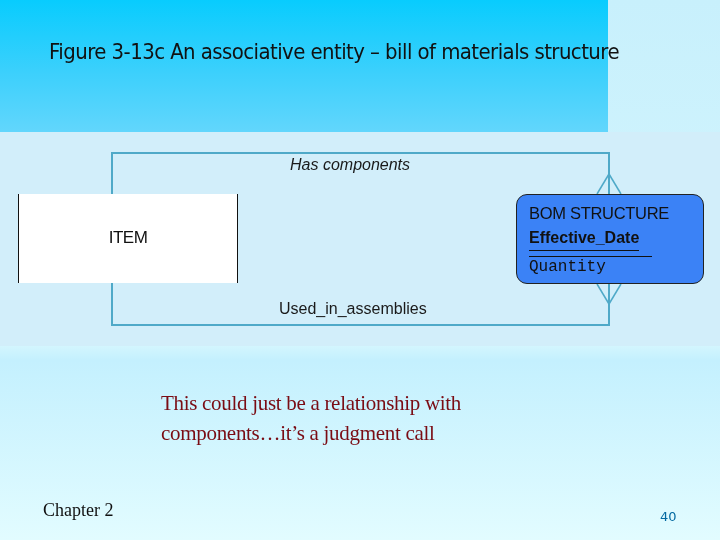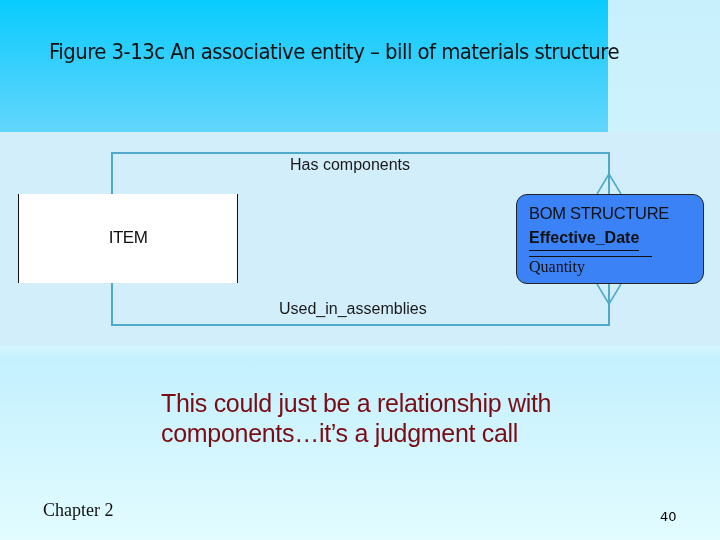--- a/index.html
+++ b/index.html
@@ -46,34 +46,34 @@
       font-family: "Liberation Sans", sans-serif; font-size: 16.5px; color: #111; letter-spacing: -0.3px;
     }
     .bom-pk {
       position: absolute; left: 12px; top: 34px; padding-bottom: 3px;
       font-family: "Liberation Sans", sans-serif; font-size: 16px; font-weight: bold; color: #111;
       border-bottom: 1px solid #111;
     }
     .bom-pk-line2 { position: absolute; left: 12px; top: 61px; width: 123px; height: 1px; background: #111; }
     .bom-attr {
       position: absolute; left: 12px; top: 63px;
-      font-family: Liberation Serif, serif; font-size: 16px; color: #111;
+      font-family: Liberation Mono, monospace; font-size: 16px; color: #111;
     }
     .note {
       position: absolute; left: 161px; top: 388px;
-      font-family: Liberation Sans, sans-serif; font-size: 25px; line-height: 30px; color: #7a0c14;
+      font-family: Liberation Serif, serif; font-size: 21px; line-height: 30px; color: #7a0c14;
       letter-spacing: -0.3px;
     }
     .footer-left {
       position: absolute; left: 43px; top: 500px;
       font-family: "Liberation Serif", serif; font-size: 18px; color: #111;
     }
     .page-num {
       position: absolute; left: 660px; top: 509px;
-      font-family: "DejaVu Sans", sans-serif; font-size: 13px; color: #000000;
+      font-family: "DejaVu Sans", sans-serif; font-size: 13px; color: #0369a1;
     }
   </style>
 </head>
 <body>
 
 <div class="title-band">
   <div class="title">Figure 3-13c An associative entity – bill of materials structure</div>
 </div>
 
 <div class="panel"></div>
@@ -88,21 +88,21 @@
   </g>
 
   <polyline points="112,151 112,193 609,193 609,152" fill="none" stroke="#4fa9c8" stroke-width="2"></polyline>
 
   <g>
     <line x1="609" y1="172" x2="597" y2="152" stroke="#4fa9c8" stroke-width="1.5"></line>
     <line x1="609" y1="172" x2="621" y2="152" stroke="#4fa9c8" stroke-width="1.5"></line>
   </g>
 </svg>
 
-<div class="rel-label" style="left:290px; top:156px;">Has  components</div>
+<div class="rel-label" style="left:290px; top:156px;font-style:italic;">Has  components</div>
 <div class="rel-label" style="left:279px; top:300px;">Used_in_assemblies</div>
 
 <div class="item-box">
   <div class="item-label">ITEM</div>
 </div>
 
 <div class="bom-box">
   <div class="bom-name">BOM STRUCTURE</div>
   <div class="bom-pk">Effective_Date</div>
   <div class="bom-pk-line2"></div>

